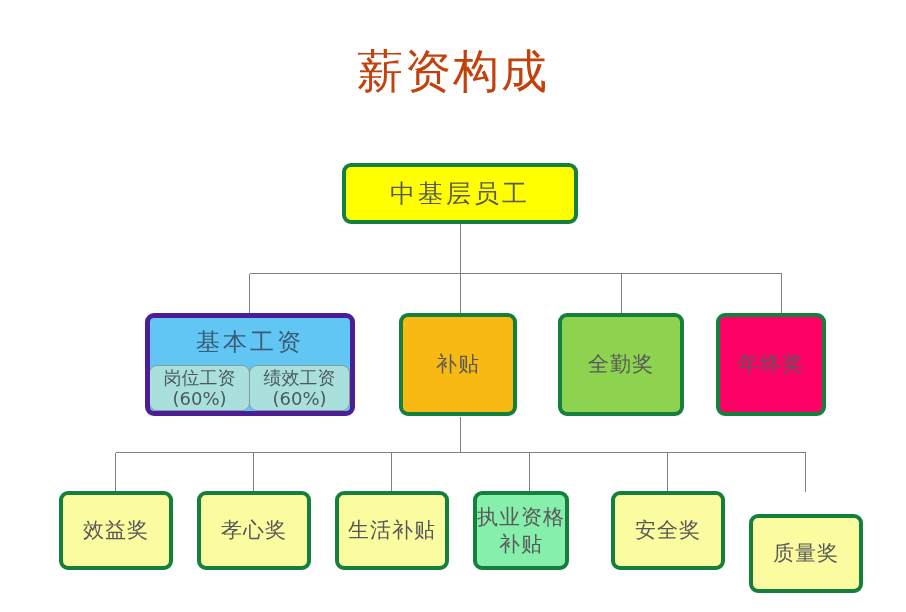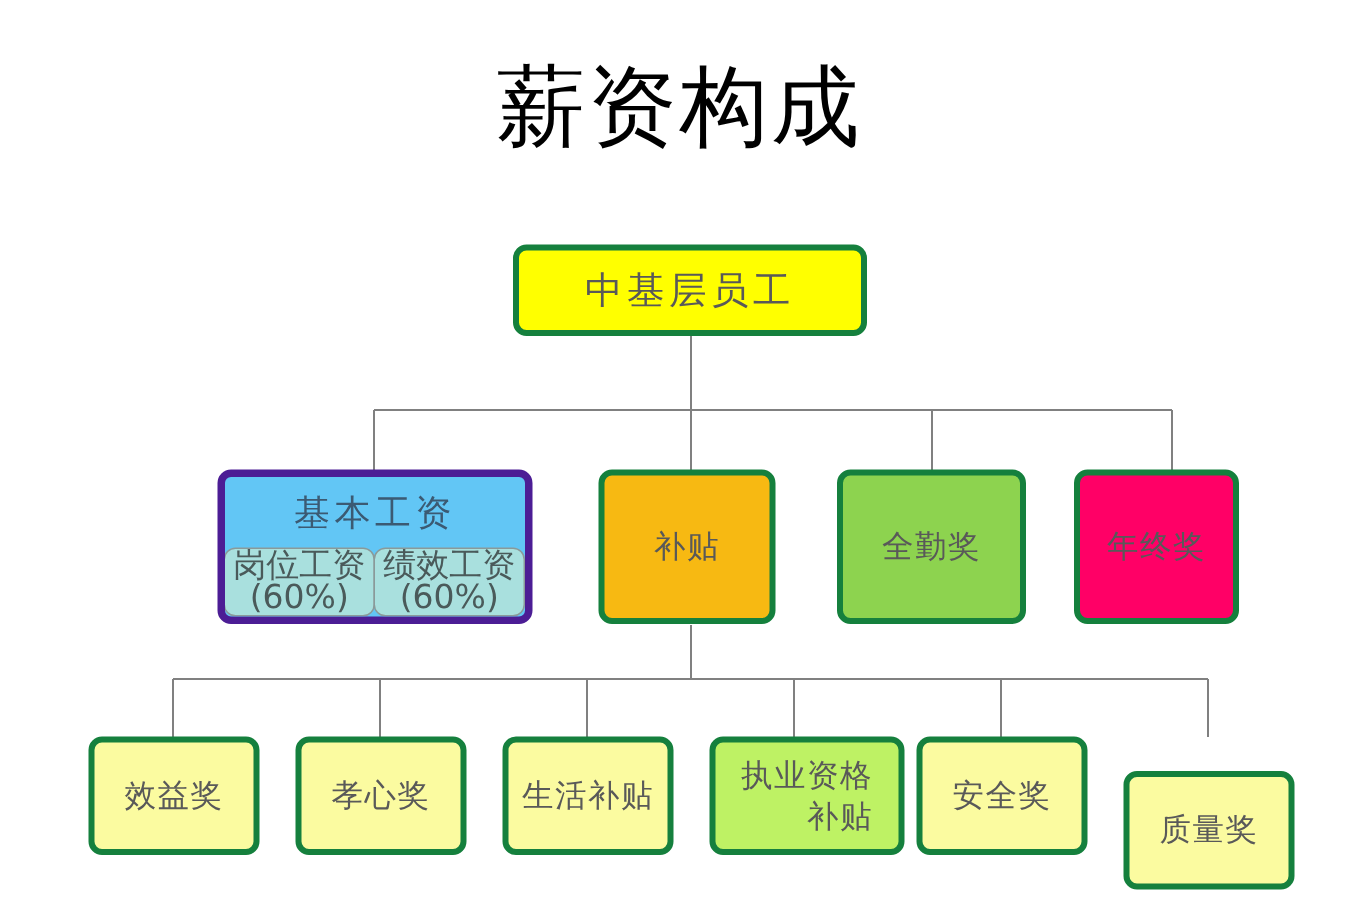--- a/index.html
+++ b/index.html
@@ -22,24 +22,24 @@
     width: 906px;
     height: 612px;
   }
 
   #title {
     position: absolute;
     left: 0;
     top: 43px;
     width: 906px;
     text-align: center;
-    font-size: 59px;
+    font-size: 46px;
     line-height: 56px;
     font-weight: 400;
-    color: #000000;
+    color: #c2410c;
     letter-spacing: 2px;
     font-family: "DejaVu Sans", "Liberation Sans", sans-serif;
   }
 
   svg.links {
     position: absolute;
     left: 0;
     top: 0;
     width: 906px;
     height: 612px;
@@ -96,21 +96,21 @@
     box-sizing: border-box;
     flex: 1 1 0;
     border: 1px solid #8a9a9a;
     border-radius: 8px;
     margin: -1px 0 0 -1px;
     display: flex;
     align-items: center;
     justify-content: center;
     text-align: center;
     color: #4a5a5a;
-    font-size: 22px;
+    font-size: 18px;
     line-height: 21px;
     letter-spacing: 0px;
     white-space: pre-line;
     font-family: "DejaVu Sans", "Liberation Sans", sans-serif;
   }
 </style>
 </head>
 <body>
 
 <div id="canvas">
@@ -179,21 +179,21 @@
   </div>
 
   <div class="node" style="left:197px; top:491px; width:114px; height:79px; background:#FBFBA0;">
     <span>孝心奖</span>
   </div>
 
   <div class="node" style="left:335px; top:491px; width:114px; height:79px; background:#FBFBA0;text-align:center;">
     <span>生活补贴</span>
   </div>
 
-  <div class="node" style="left:473px; top:491px; width:130px; height:79px; background:#bef264;text-align:right;">
+  <div class="node" style="left:473px; top:491px; width:96px; height:79px; background:#86efac;">
     <span>执业资格
 补贴</span>
   </div>
 
   <div class="node" style="left:611px; top:491px; width:114px; height:79px; background:#FBFBA0;">
     <span>安全奖</span>
   </div>
 
   <div class="node" style="left:749px; top:491px; width:114px; height:79px; background:#FBFBA0;margin-top:23px;">
     <span>质量奖</span>

